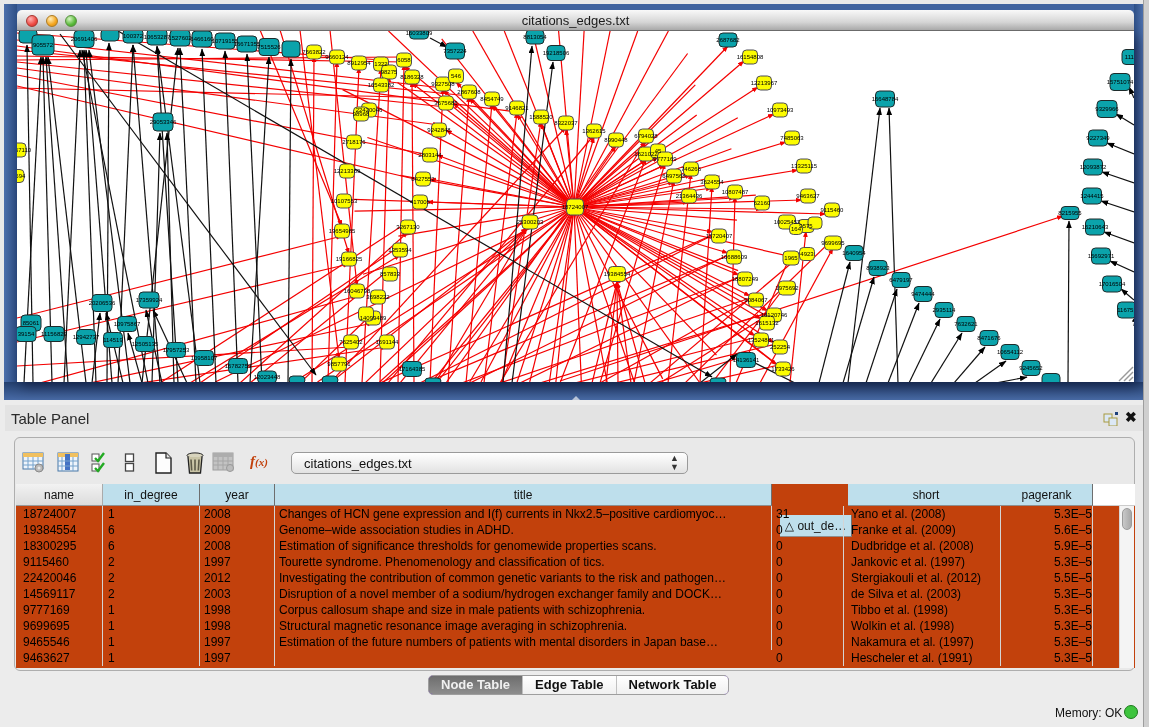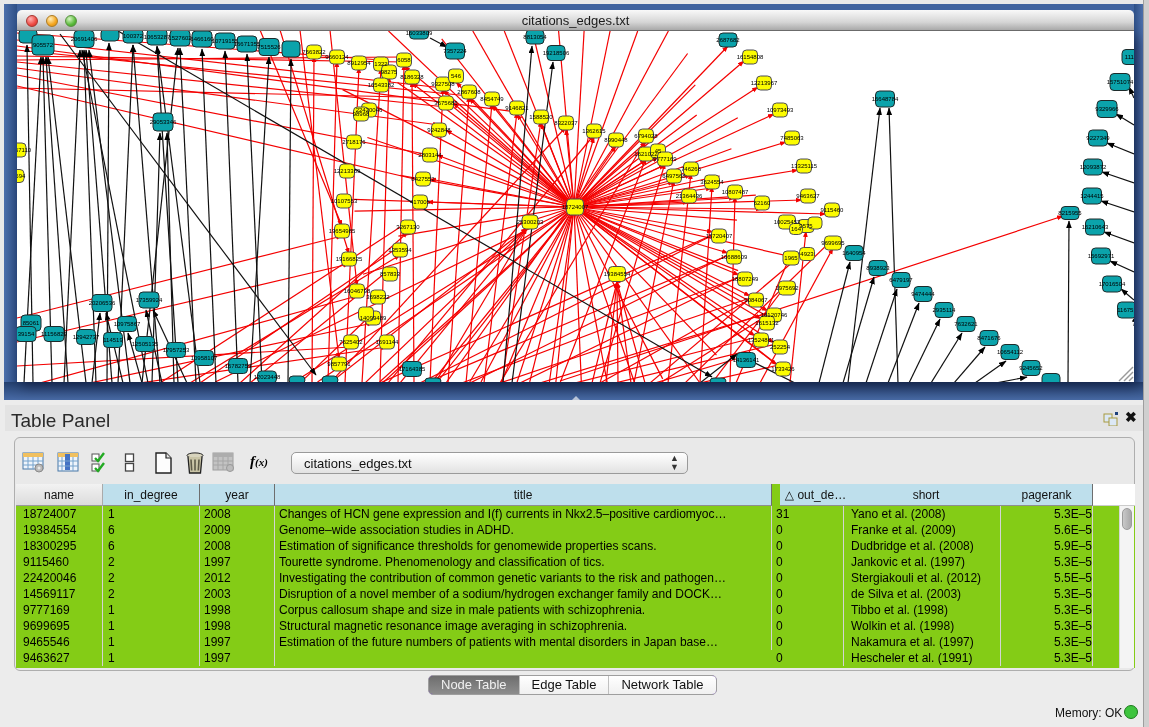--- a/index.html
+++ b/index.html
@@ -20,59 +20,59 @@
 #title{position:absolute;left:0;right:0;top:3px;text-align:center;font-size:13px;color:#1b1b1b;}
 .tl{position:absolute;top:5px;width:12px;height:12px;border-radius:50%;}
 #tl1{left:9px;background:radial-gradient(circle at 35% 30%,#ffb3b3,#ee4a43 60%,#c4322c);border:1px solid #a8342e;}
 #tl2{left:28.5px;background:radial-gradient(circle at 35% 30%,#ffeeba,#f4a51e 60%,#d18a1a);border:1px solid #ad7b22;}
 #tl3{left:48px;background:radial-gradient(circle at 35% 30%,#d7f5c4,#59ba3a 60%,#3f9427);border:1px solid #57903f;}
 #canvas{position:absolute;left:17px;top:31px;width:1117px;height:351px;background:#fff;
  box-shadow:4px 5px 12px rgba(0,0,25,.45);}
 
 #tpanel{position:absolute;left:0;top:400px;width:1149px;height:327px;background:#ececec;}
 #tpbar{position:absolute;left:5px;top:5px;width:1139px;height:26px;background:#e3e3e3;}
-#tpbar span{position:absolute;left:6px;top:5px;font-size:19px;color:#2a2a2a;}
+#tpbar span{position:absolute;left:6px;top:5px;font-size:15px;color:#2a2a2a;}
 #floatic{position:absolute;left:1098px;top:6px;width:16px;height:15px;}
 #closeic{position:absolute;left:1120px;top:4px;font-size:14px;font-weight:bold;color:#111;}
 #box{position:absolute;left:14px;top:37px;width:1121px;height:234px;border:1px solid #aeaeae;
  border-radius:6px;background:#e9e9e9;}
 #toolbar{position:absolute;left:1px;top:1px;height:43px;}
 .tbi{position:absolute;top:13px;}
 #combo{position:absolute;left:275px;top:13px;width:397px;height:22px;border:1px solid #9a9a9a;
  border-radius:5px;background:linear-gradient(#ffffff,#e2e2e2);font-size:13px;color:#111;
  padding:3px 0 0 12px;}
 #combo .arr{position:absolute;right:8px;top:1px;font-size:9px;line-height:9px;color:#333;}
 
-#tbl{position:absolute;left:1px;top:46px;width:1119px;height:184px;background:#84cc16;overflow:hidden;}
+#tbl{position:absolute;left:1px;top:46px;width:1119px;height:184px;background:#c2410c;overflow:hidden;}
 #thead{position:absolute;left:0;top:0;width:1119px;height:22px;}
 .th{position:absolute;top:0;height:22px;background:#bedfec;border-right:1px solid #6e6e6e;
  border-bottom:1px solid #8e8e8e;font-size:12px;color:#111;text-align:center;padding-top:4px;}
 .th0{left:0;width:87px;background:linear-gradient(#f2f2f2,#dcdcdc);border-right:1px solid #aaa;border-bottom:1px solid #999;}
 .th1{left:87px;width:97px;} .th2{left:184px;width:75px;} .th3{left:259px;width:497px;text-align:center;}
-.th4{left:764px;width:72px;} .th5{left:832px;width:157px;} .th6{left:985px;width:92px;}
+.th4{left:764px;width:72px;margin-top:31px;} .th5{left:832px;width:157px;} .th6{left:985px;width:92px;}
 .th7{left:1077px;width:42px;background:#fff;border-right:none;border-bottom:1px solid #ccc;}
 #tbody{position:absolute;left:0;top:22px;width:1119px;}
 .tr{position:relative;height:16px;width:1119px;}
 .c{position:absolute;top:0;height:16px;font-size:12px;color:#000;white-space:nowrap;overflow:hidden;
  border-right:1px solid #d4d4d4;padding-top:1px;}
 .c0{left:0;width:87px;padding-left:7px;}
 .c1{left:87px;width:97px;padding-left:5px;}
 .c2{left:184px;width:75px;padding-left:4px;}
 .c3{left:259px;width:497px;padding-left:4px;}
 .c4{left:756px;width:72px;padding-left:4px;}
 .c5{left:828px;width:157px;padding-left:7px;}
 .c6{left:985px;width:92px;padding-left:6px;text-align:right;}
 .c7{left:1077px;width:42px;border-right:none;}
 #vscroll{position:absolute;left:1104px;top:68px;width:15px;height:162px;background:#f4f4f4;
  border-left:1px solid #d5d5d5;}
 #vthumb{position:absolute;left:2px;top:2px;width:10px;height:22px;border-radius:5px;
  background:linear-gradient(90deg,#c9c9c9,#a8a8a8);border:1px solid #9b9b9b;}
 
 #tabs{position:absolute;left:428px;top:275px;height:20px;display:flex;border:1px solid #9e9e9e;
- border-radius:5px;overflow:hidden;background:#6d28d9;}
+ border-radius:5px;overflow:hidden;background:#6d28d9;font-weight:bold;}
 .tab{height:18px;font-size:13px;padding:1px 12px 0 12px;color:#111;
  background:linear-gradient(#ffffff,#f0f0f0);}
 .tab.sel{background:linear-gradient(#6e6e6e,#8d8d8d);color:#f0f0f0;}
 .tab+.tab{border-left:1px solid #c0c0c0;}
 #mem{position:absolute;left:1055px;top:306px;font-size:12px;color:#111;}
 #memdot{position:absolute;left:1124px;top:305px;width:14px;height:14px;border-radius:50%;
  background:#3ec43e;border:1.5px solid #1e7a1e;}
 
 #rstrip{position:absolute;left:1143px;top:0;width:6px;height:727px;background:#cfcfcf;
  border-left:1px solid #9e9e9e;}
@@ -642,21 +642,21 @@
             <ellipse cx="11" cy="3.5" rx="8" ry="2.6" fill="#d8d4bd" stroke="#222"></ellipse>
             <path d="M4 5l1.5 16h11L18 5" fill="#c9c4a6" stroke="#222" stroke-width="1.3"></path>
             <path d="M7 7.5l.7 11M11 7.5v11M15 7.5l-.7 11" stroke="#5d5a48" stroke-width="1.6"></path>
           </svg>
    <svg class="tbi" style="left:196px" width="23" height="21" viewBox="0 0 23 21">
             <rect x="1" y="1" width="20" height="17" fill="#c3c3c3" stroke="#9e9e9e"></rect>
             <rect x="1" y="1" width="20" height="4" fill="#adadad"></rect>
             <path d="M1 9h20M1 13h20M6 5v13M11 5v13M16 5v13" stroke="#a5a5a5"></path>
             <circle cx="18" cy="16" r="3.5" fill="#bbb" stroke="#999"></circle>
           </svg>
-   <div class="tbi" style="left:234px;top:14px;font-size:15px;font-style:italic;font-weight:bold;color:#000000;font-family:'Liberation Serif',serif;">f<span style="font-size:11px;">(x)</span></div>
+   <div class="tbi" style="left:234px;top:14px;font-size:15px;font-style:italic;font-weight:bold;color:#c2410c;font-family:'Liberation Serif',serif;">f<span style="font-size:11px;">(x)</span></div>
    <div id="combo">citations_edges.txt<div class="arr">▲<br>▼</div></div>
   </div>
   <div id="tbl">
    <div id="thead">
     <div class="th th0">name</div>
             <div class="th th1">in_degree</div>
             <div class="th th2">year</div>
     <div class="th th3">title</div>
             <div class="th th4">△ out_de…</div>
             <div class="th th5">short</div>

